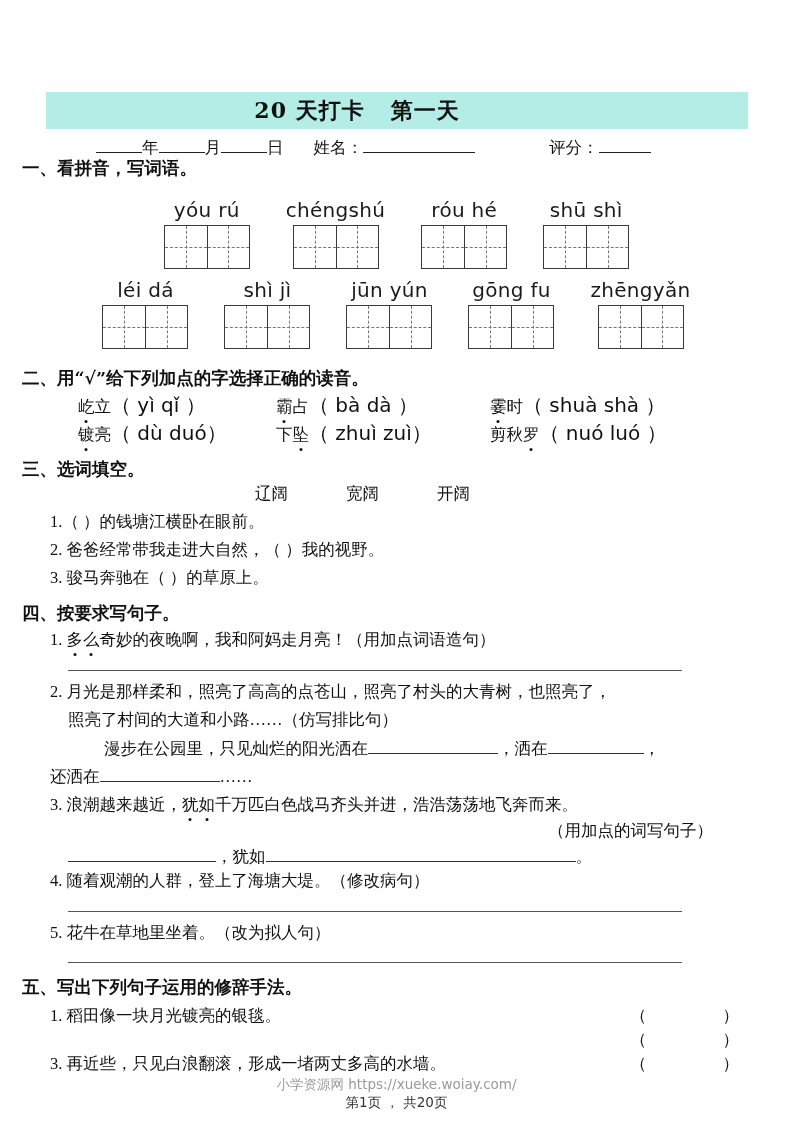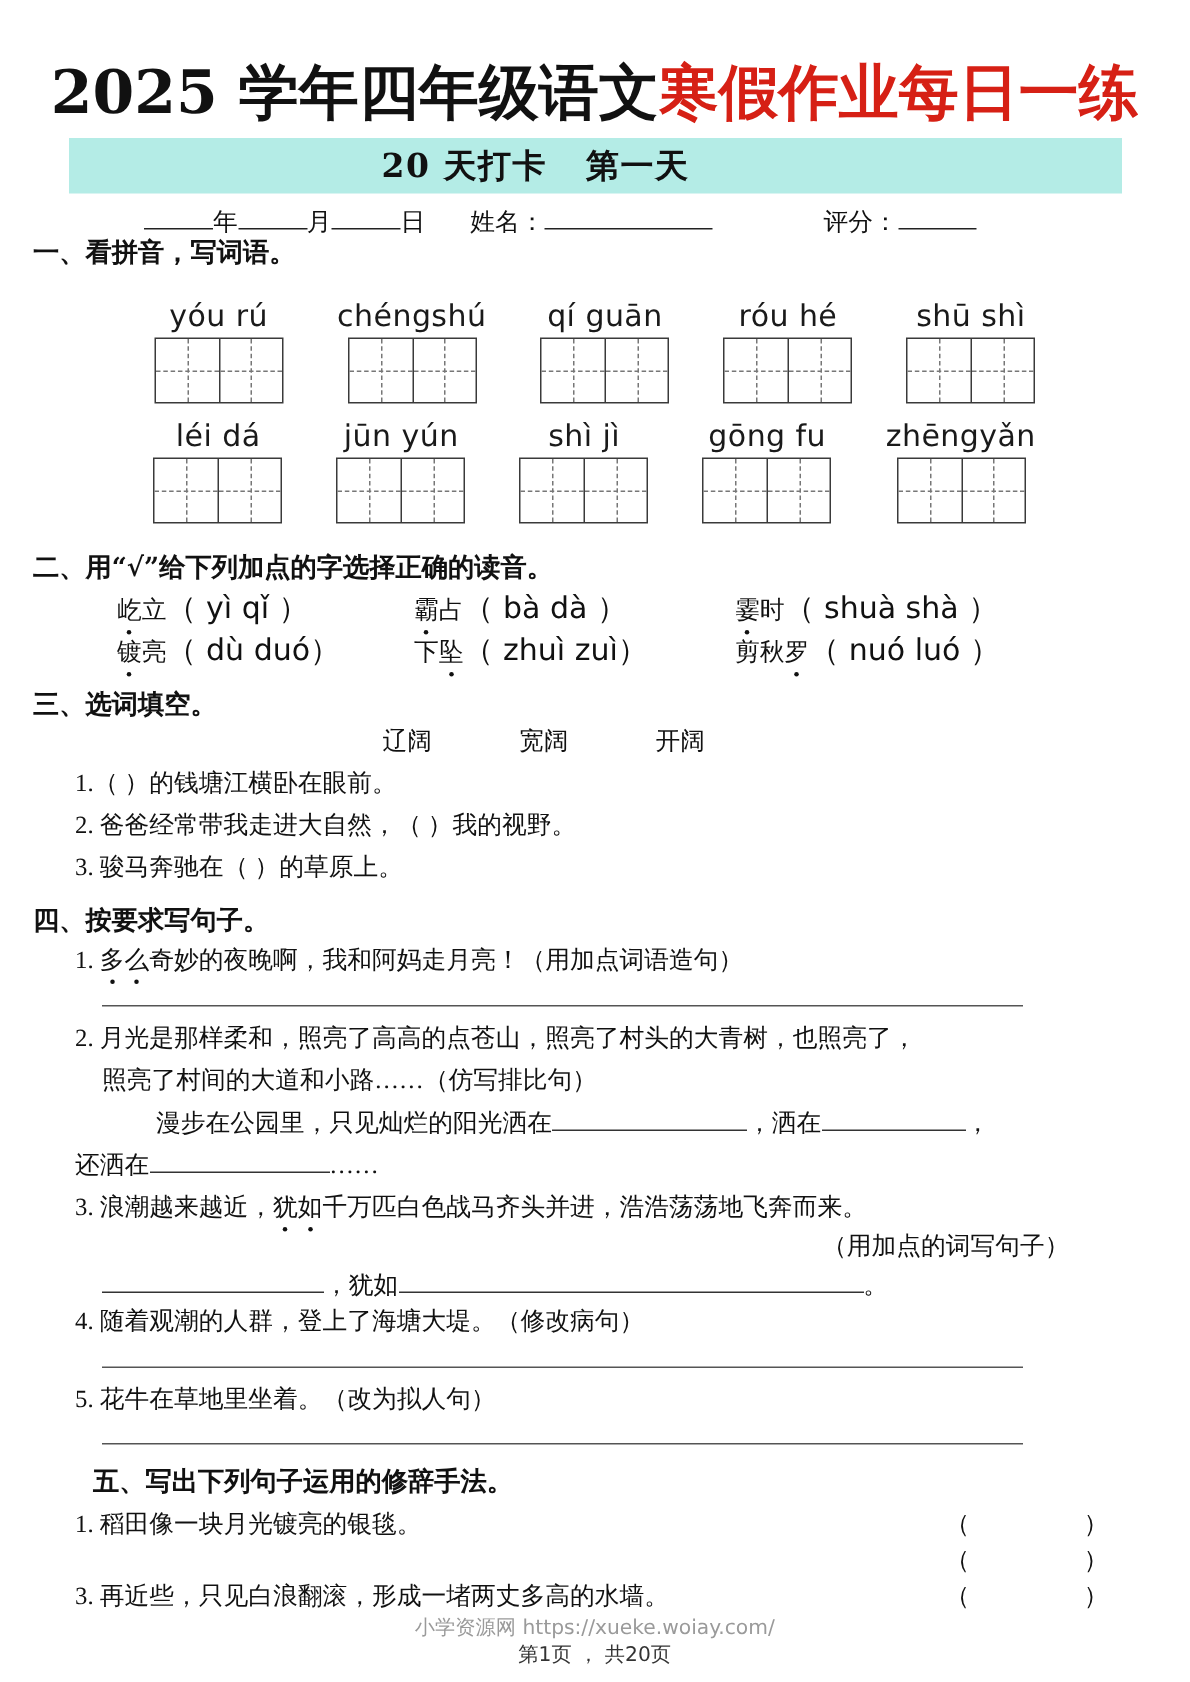--- a/index.html
+++ b/index.html
@@ -156,23 +156,20 @@
     font-size: 13.5px;
     color: #333;
     white-space: nowrap;
   }
 </style>
 </head>
 <body>
 
 <div class="page">
 
-  <div class="title-row">
-    <span class="title-black">2025 学年四年级语文</span><span class="title-red">寒假作业每日一练</span>
-  </div>
 
   <div class="banner"></div>
   <div class="banner-text">
     <span>20 天打卡</span>
     <span class="banner-gap"></span>
     <span>第一天</span>
   </div>
 
   <div class="info-line">
     <div class="info-inner">
@@ -192,27 +189,20 @@
           </div>
       </div>
       <div class="pin-group">
         <div class="pin-label py">chéngshú</div>
         <div class="tzg">
             <div class="tzg-cell"></div>
             <div class="tzg-cell"></div>
           </div>
       </div>
       <div class="pin-group">
-        <div class="pin-label py">qí guān</div>
-        <div class="tzg">
-            <div class="tzg-cell"></div>
-            <div class="tzg-cell"></div>
-          </div>
-      </div>
-      <div class="pin-group">
         <div class="pin-label py">róu hé</div>
         <div class="tzg">
             <div class="tzg-cell"></div>
             <div class="tzg-cell"></div>
           </div>
       </div>
       <div class="pin-group">
         <div class="pin-label py">shū shì</div>
         <div class="tzg">
             <div class="tzg-cell"></div>
@@ -225,28 +215,28 @@
   <div class="pin-row" style="top:278px;">
     <div class="pin-groups">
       <div class="pin-group">
         <div class="pin-label py">léi dá</div>
         <div class="tzg">
             <div class="tzg-cell"></div>
             <div class="tzg-cell"></div>
           </div>
       </div>
       <div class="pin-group">
+        <div class="pin-label py">shì jì</div>
+        <div class="tzg">
+            <div class="tzg-cell"></div>
+            <div class="tzg-cell"></div>
+          </div>
+      </div>
+      <div class="pin-group">
         <div class="pin-label py">jūn yún</div>
-        <div class="tzg">
-            <div class="tzg-cell"></div>
-            <div class="tzg-cell"></div>
-          </div>
-      </div>
-      <div class="pin-group">
-        <div class="pin-label py">shì jì</div>
         <div class="tzg">
             <div class="tzg-cell"></div>
             <div class="tzg-cell"></div>
           </div>
       </div>
       <div class="pin-group">
         <div class="pin-label py">gōng fu</div>
         <div class="tzg">
             <div class="tzg-cell"></div>
             <div class="tzg-cell"></div>
@@ -319,21 +309,21 @@
   <div class="line" style="top:846px; left:68px;">
     <span class="blank" style="width:148px;"></span><span>，犹如</span><span class="blank" style="width:310px;"></span><span>。</span>
   </div>
 
   <div class="line" style="top:870px; left:50px;">4. 随着观潮的人群，登上了海塘大堤。（修改病句）</div>
   <div class="rule" style="top:911px; left:68px; width:614px;"></div>
 
   <div class="line" style="top:922px; left:50px;">5. 花牛在草地里坐着。（改为拟人句）</div>
   <div class="rule" style="top:962px; left:68px; width:614px;"></div>
 
-  <div class="sec-head" style="top:975px;margin-left:40px;">五、写出下列句子运用的修辞手法。</div>
+  <div class="sec-head" style="top:975px;">五、写出下列句子运用的修辞手法。</div>
 
   <div class="line" style="top:1005px; left:50px;">1. 稻田像一块月光镀亮的银毯。</div>
   <div class="paren" style="top:1005px; left:630px;">
     <span>（</span><span style="display:inline-block;width:76px;"></span><span>）</span>
   </div>
 
   <div class="paren" style="top:1029px; left:630px;">
     <span>（</span><span style="display:inline-block;width:76px;"></span><span>）</span>
   </div>
 

